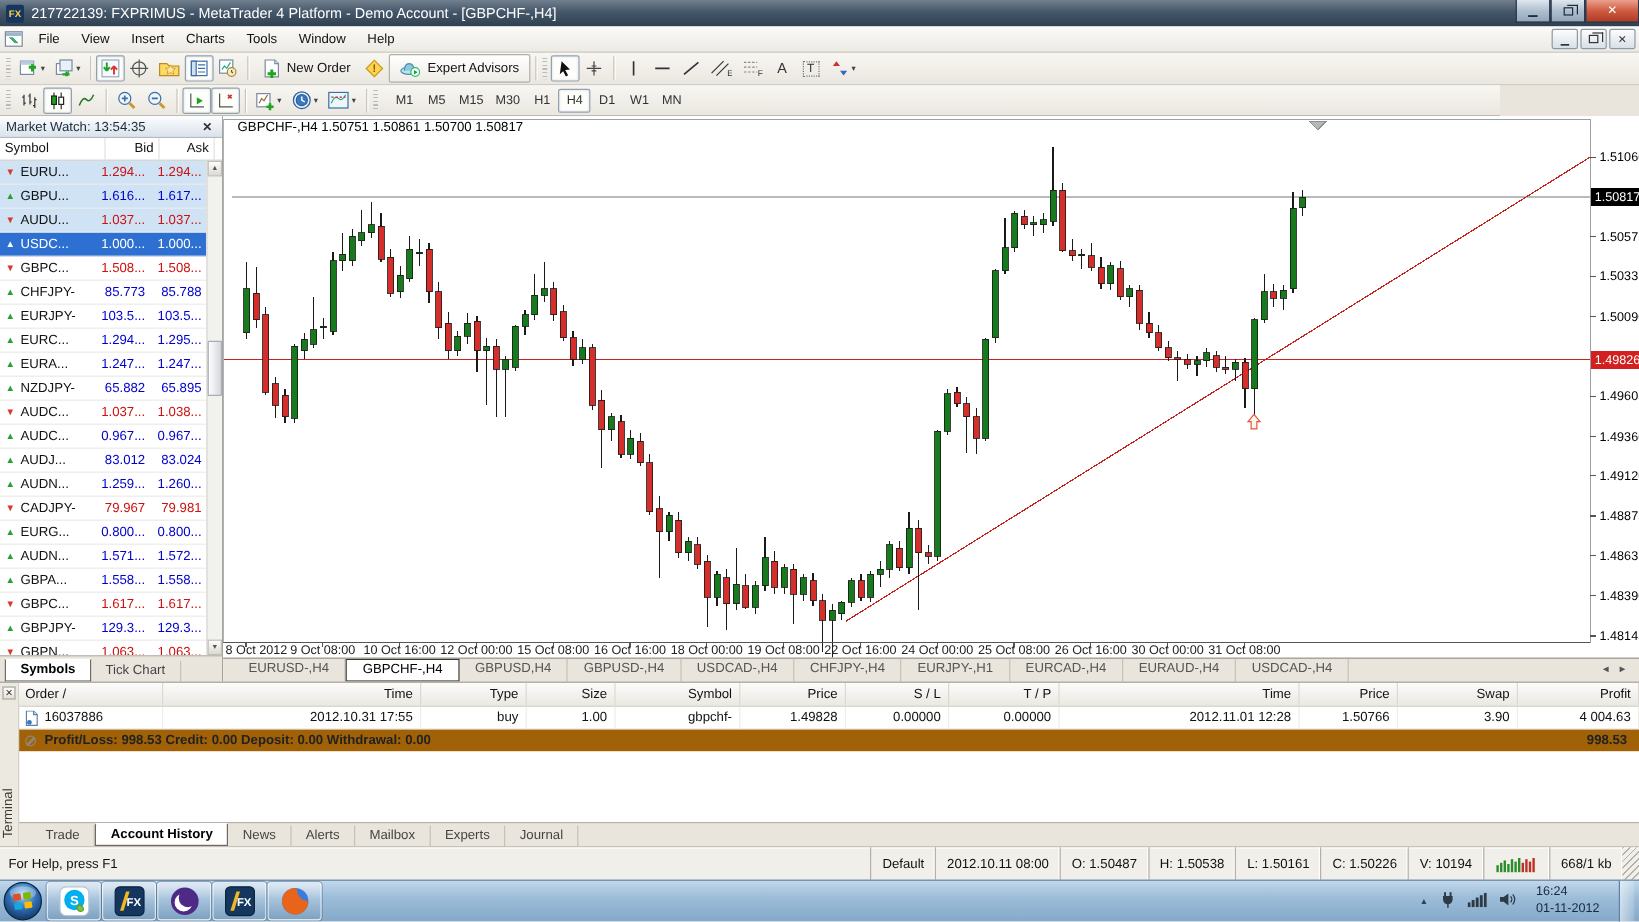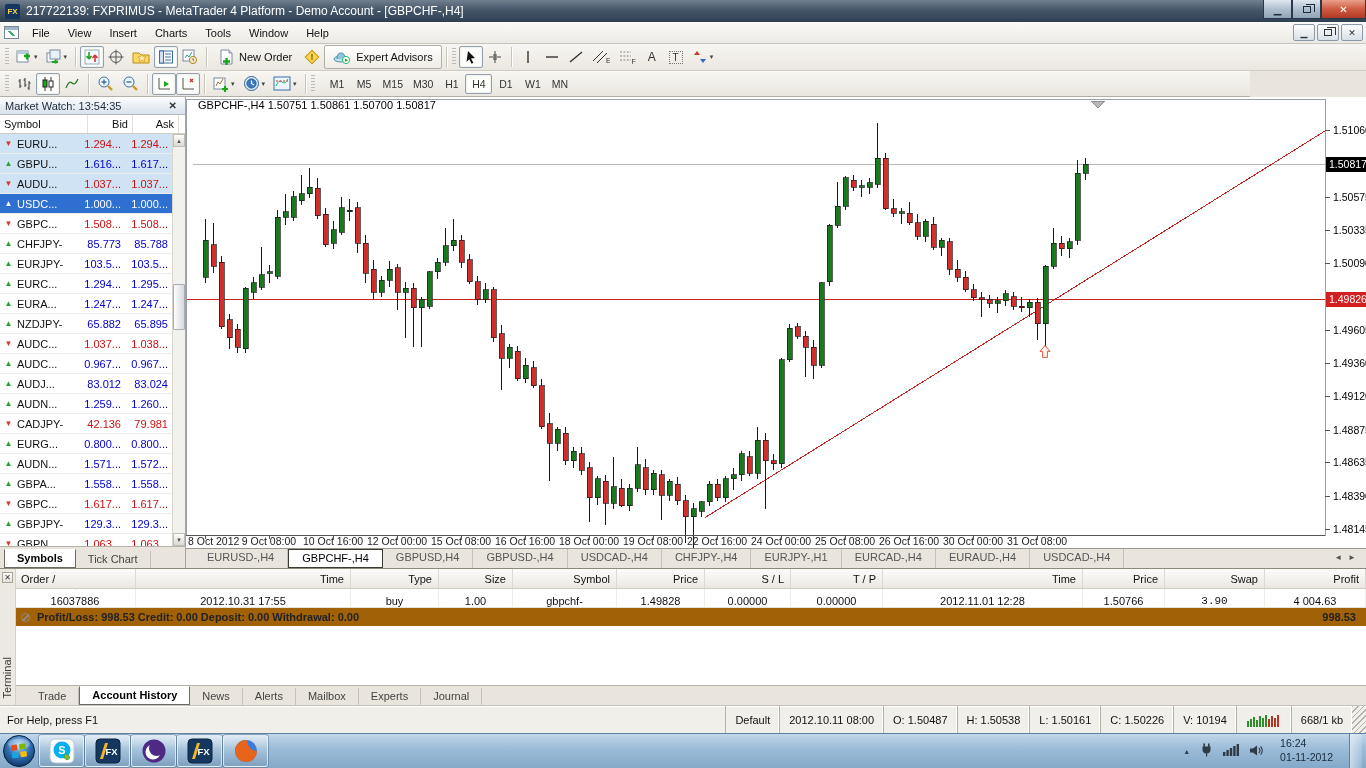--- a/index.html
+++ b/index.html
@@ -102,21 +102,21 @@
   #terminal { position:absolute; left:0; top:568px; width:1366px; height:137px; background:#fff; border-top:1px solid #8d897f; box-shadow:inset 0 1px 0 #fff; }
   #term-side { position:absolute; left:0; top:0; bottom:0; width:16px; background:#ece9e1; border-right:1px solid #d4d1c9; }
   #term-close { margin:3px 2px; width:11px; height:11px; border:1px solid #a9a59d; background:linear-gradient(#fff,#e3e0d8);
     display:flex; align-items:center; justify-content:center; font-size:8px; color:#333; }
   #term-vlabel { position:absolute; bottom:6px; left:1px; writing-mode:vertical-rl; transform:rotate(180deg); color:#3c3a34; }
   #term-main { position:absolute; left:16px; right:0; top:0; bottom:0; }
   #t-head { height:20px; display:flex; background:linear-gradient(#fdfcfb,#ebe8e2); border-bottom:1px solid #cfccc4; }
   .t-cell { height:100%; display:flex; align-items:center; justify-content:flex-end; padding:0 6px; border-right:1px solid #ddd9d2; white-space:nowrap; }
   .t-cell.first { justify-content:flex-start; padding-left:5px; }
   #t-row { height:19px; display:flex; border-bottom:1px solid #e6e3dc; }
-  #t-row .t-cell { border-right:1px solid #f0ede7;flex-direction:column; }
+  #t-row .t-cell { border-right:1px solid #f0ede7; }
   #t-row .t-cell.first { gap:5px; }
   #t-sum { height:18px; background:#a16207; display:flex; align-items:center; padding-left:5px; font-weight:bold; color:#222; }
   #t-sum .no-ico { width:9px; height:9px; border:1.5px solid #8d897f; border-radius:50%; margin-right:7px; position:relative; }
   #t-sum .no-ico:before { content:""; position:absolute; left:-1px; top:3px; width:9px; height:1.5px; background:#8d897f; transform:rotate(-45deg); }
   #t-sum .total { margin-left:auto; padding-right:10px; }
   #t-tabs { position:absolute; left:0; right:0; bottom:0; height:20px; background:#e9e5dc; border-top:1px solid #b6b2aa;
     display:flex; align-items:flex-end; padding-left:10px; }
 
   
   #statusbar { position:absolute; left:0; top:705px; width:1366px; height:28px; background:#f1efe9;
@@ -490,21 +490,21 @@
           </div>
           <div class="mw-row">
             <span class="ic up">▲</span>
             <span class="sym">AUDN...</span>
             <span class="num b">1.259...</span>
             <span class="num b">1.260...</span>
           </div>
           <div class="mw-row">
             <span class="ic down">▼</span>
             <span class="sym">CADJPY-</span>
-            <span class="num r">42.136</span>
+            <span class="num r">79.967</span>
             <span class="num r">79.981</span>
           </div>
           <div class="mw-row">
             <span class="ic up">▲</span>
             <span class="sym">EURG...</span>
             <span class="num b">0.800...</span>
             <span class="num b">0.800...</span>
           </div>
           <div class="mw-row">
             <span class="ic up">▲</span>
@@ -885,21 +885,21 @@
           </span>
           <span class="t-cell" style="width: 215px;">2012.10.31 17:55</span>
           <span class="t-cell" style="width: 88px;">buy</span>
           <span class="t-cell" style="width: 74px;">1.00</span>
           <span class="t-cell" style="width: 104px;">gbpchf-</span>
           <span class="t-cell" style="width: 88px;">1.49828</span>
           <span class="t-cell" style="width: 86px;">0.00000</span>
           <span class="t-cell" style="width: 92px;">0.00000</span>
           <span class="t-cell" style="width: 200px;">2012.11.01 12:28</span>
           <span class="t-cell" style="width: 82px;">1.50766</span>
-          <span class="t-cell" style="width: 100px; font-family: Liberation Mono, monospace;">3.90</span>
+          <span class="t-cell" style="width: 100px;">3.90</span>
           <span class="t-cell" style="width: 101px;">4 004.63</span>
         </div>
       <div id="t-sum">
         <span class="no-ico"></span>
         <span>Profit/Loss: 998.53   Credit: 0.00   Deposit: 0.00   Withdrawal: 0.00</span>
         <span class="total">998.53</span>
       </div>
       <div id="t-tabs">
           <span class="btab">Trade</span>
           <span class="btab on">Account History</span>

